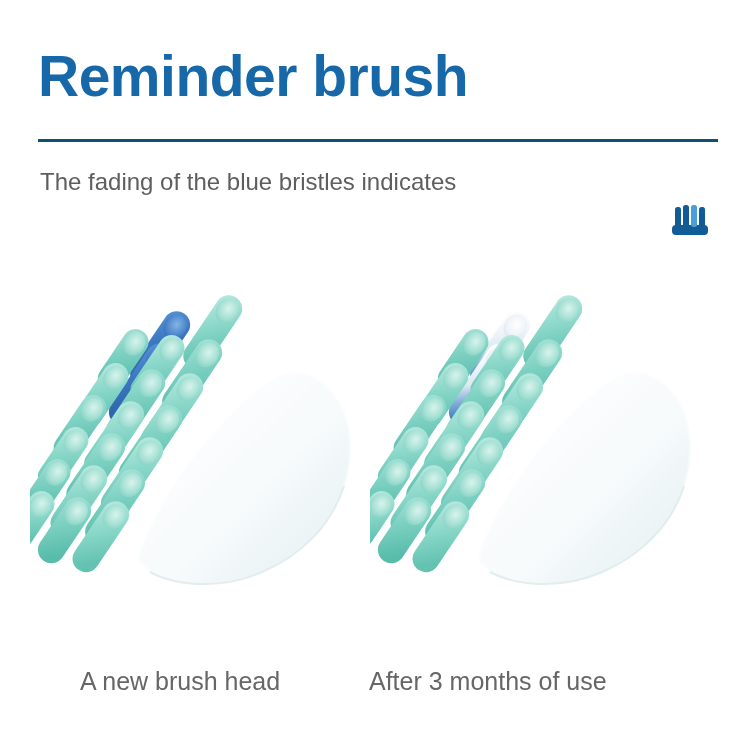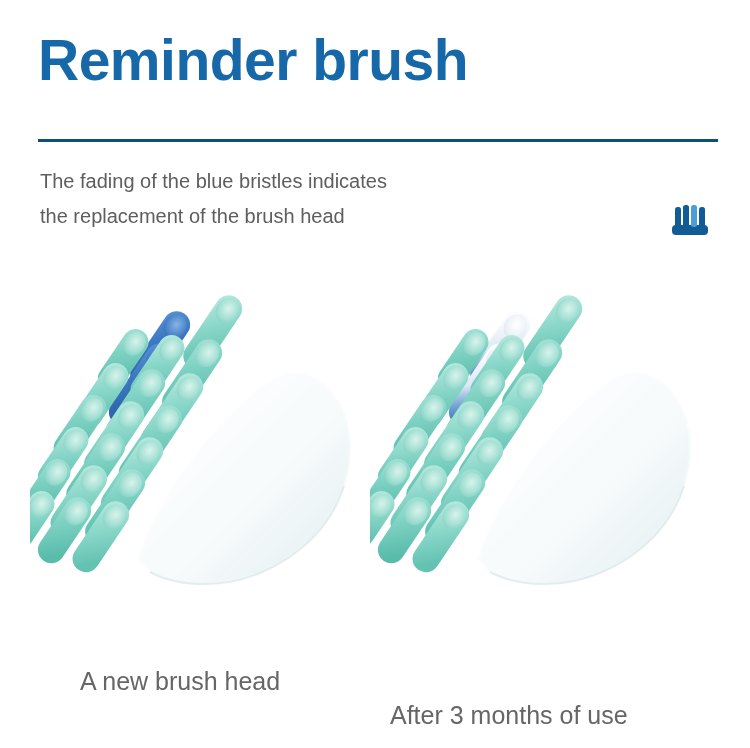--- a/index.html
+++ b/index.html
@@ -5,31 +5,31 @@
   html,body{margin:0;padding:0;background:#ffffff;}
   body{
     width:750px;height:748px;overflow:hidden;
     font-family:"Liberation Sans","DejaVu Sans",sans-serif;
     -webkit-font-smoothing:antialiased;
   }
   .page{position:relative;width:750px;height:748px;background:#fff;}
 
   
   .title{
-    position:absolute;left:38px;top:28px;
+    position:absolute;left:38px;top:44px;
     font-size:57px;line-height:64px;font-weight:700;
     color:#1668a8;letter-spacing:-0.5px;white-space:nowrap;
   }
   .rule{
     position:absolute;left:38px;top:139px;width:680px;height:3px;
     background:#0d5273;
   }
   .subtitle{
     position:absolute;left:40px;top:164px;width:600px;
-    font-size:20px;line-height:35px;font-weight:400;color:#5e5e5e;
+    font-size:24px;line-height:35px;font-weight:400;color:#5e5e5e;
   }
   .subtitle span{display:block;}
 
   
   .reminder-icon{
     position:absolute;left:668px;top:201px;width:44px;height:36px;
   }
 
   
   .figure{position:absolute;top:272px;width:350px;height:340px;}
@@ -37,34 +37,33 @@
   .figure.right{left:370px;}
   .figure svg{display:block;width:100%;height:100%;}
 
   
   .caption{
     position:absolute;top:665px;
     font-size:25px;line-height:32px;font-weight:400;color:#666666;
     white-space:nowrap;
   }
   .caption.left{left:80px;text-align:right;}
-  .caption.right{left:390px;margin-top:34px;}
+  .caption.right{left:369px;}
 </style>
 </head>
 <body>
 
 <div class="page">
 
   <div class="title">Reminder brush</div>
 
   <div class="rule"></div>
 
   <div class="subtitle">
     <span>The fading of the blue bristles indicates</span>
-    <span>the replacement of the brush head</span>
   </div>
 
   <div class="reminder-icon">
     <svg viewBox="0 0 44 36" xmlns="http://www.w3.org/2000/svg">
       <rect x="4" y="24" width="36" height="10" rx="4" fill="#115b96"></rect>
       <rect x="7" y="6" width="6" height="20" rx="2.5" fill="#115b96"></rect>
       <rect x="15" y="4" width="6" height="22" rx="2.5" fill="#115b96"></rect>
       <rect x="23" y="4" width="6" height="22" rx="2.5" fill="#4b9fd8"></rect>
       <rect x="31" y="6" width="6" height="20" rx="2.5" fill="#115b96"></rect>
     </svg>

